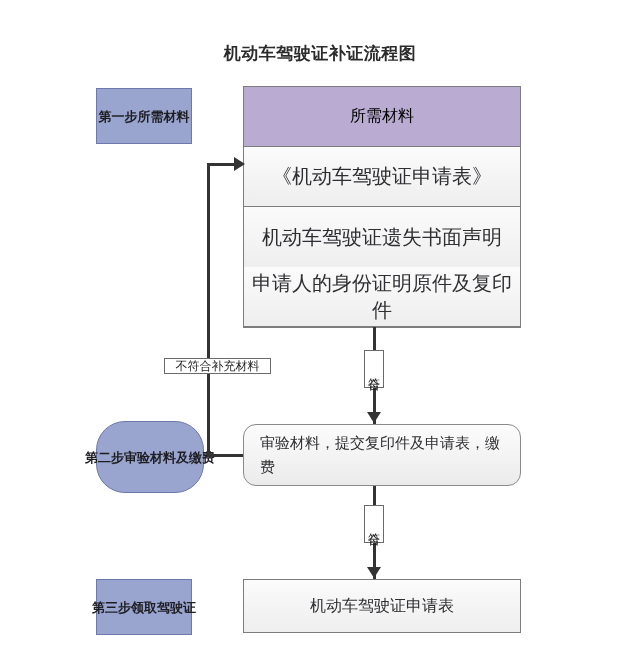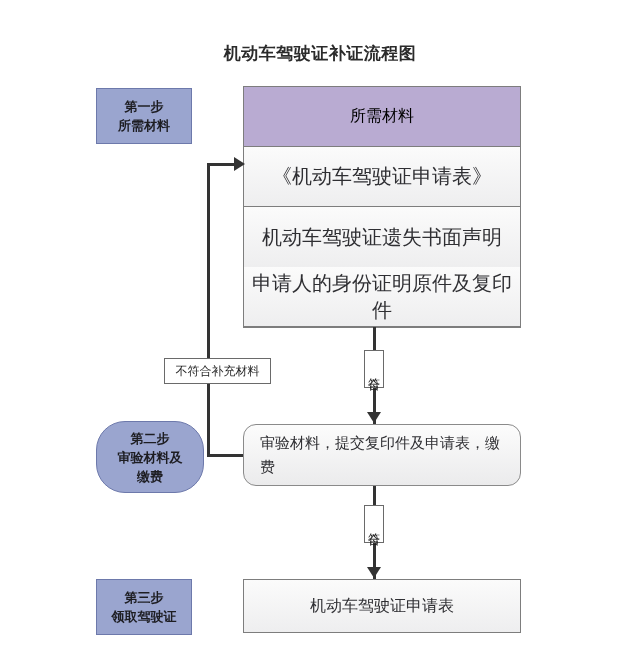--- a/index.html
+++ b/index.html
@@ -36,21 +36,21 @@
     letter-spacing: 0.5px;
   }
 
   
   .step-box {
     position: absolute;
     background: #9aa5cf;
     border: 1px solid #6d79ab;
     box-sizing: border-box;
     display: flex;
-    flex-direction: column;
+    flex-direction: row;
     align-items: center;
     justify-content: center;
     font-family: "Liberation Sans", "DejaVu Sans", sans-serif;
     font-weight: bold;
     font-size: 13px;
     color: #1d1d22;
     line-height: 19px;
     text-align: center;
   }
   .step-box span { display: block; white-space: nowrap; }
@@ -210,21 +210,21 @@
   <div class="vline" style="left:373px; top:327px; height:97px;"></div>
   <div class="arrow-down" style="left:367px; top:412px;"></div>
   <div class="edge-label-box edge-label-v" style="left:364px; top:350px; height:38px;">符合</div>
 
   <div class="hline" style="left:207px; top:454px; width:38px;"></div>
 
   <div class="vline" style="left:207px; top:163px; height:294px;"></div>
 
   <div class="hline" style="left:207px; top:163px; width:30px;"></div>
   <div class="arrow-right" style="left:234px; top:157px;"></div>
-  <div class="edge-label-box" style="left:164px; top:358px; width:107px; height:26px;">不符合补充材料</div>
+  <div class="edge-label-box" style="left:164px; top:358px; width:107px; height:16px;">不符合补充材料</div>
 
   <div id="process-box">审验材料，提交复印件及申请表，缴费</div>
 
   <div class="vline" style="left:373px; top:486px; height:93px;"></div>
   <div class="arrow-down" style="left:367px; top:567px;"></div>
   <div class="edge-label-box edge-label-v" style="left:364px; top:505px; height:38px;">符合</div>
 
   <div id="final-box">机动车驾驶证申请表</div>
 
 </div>

